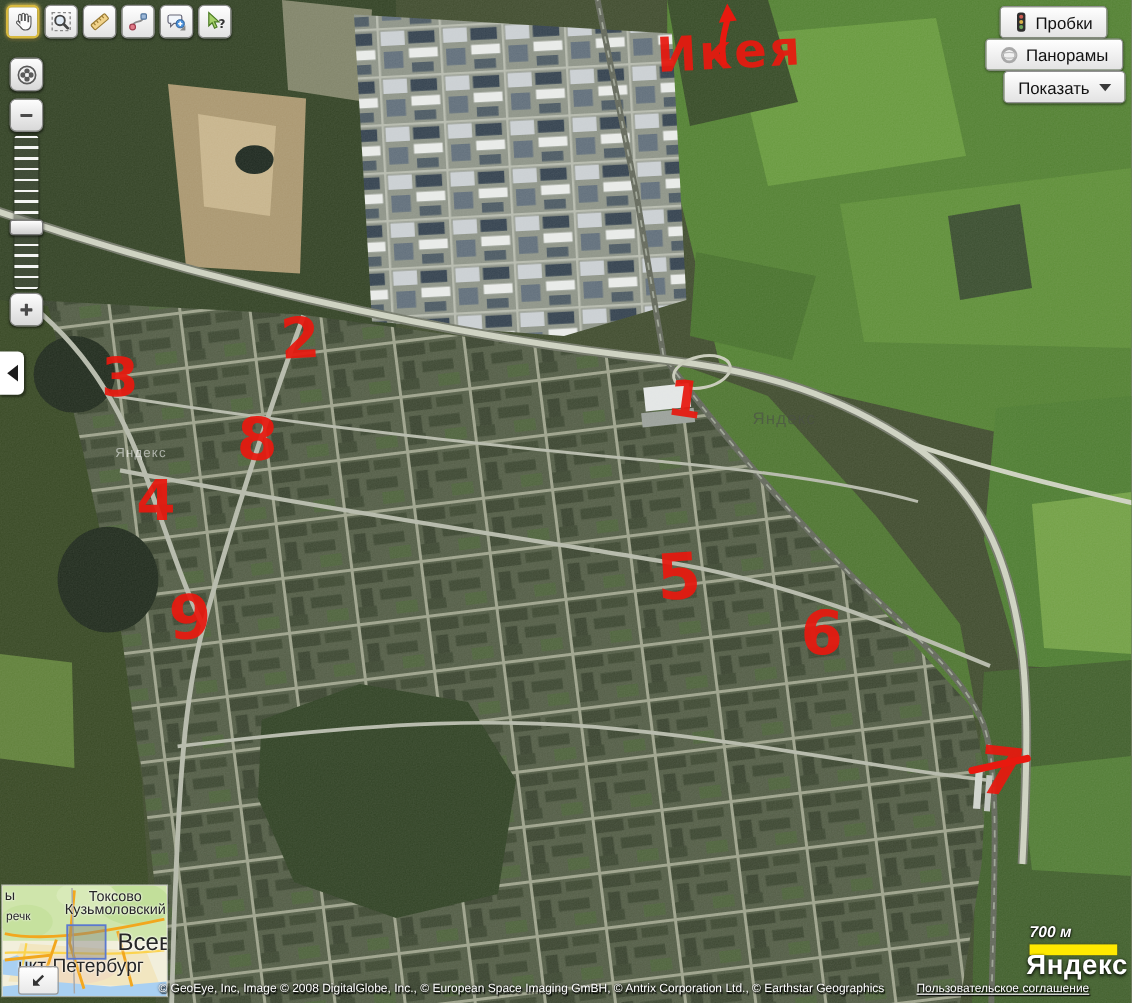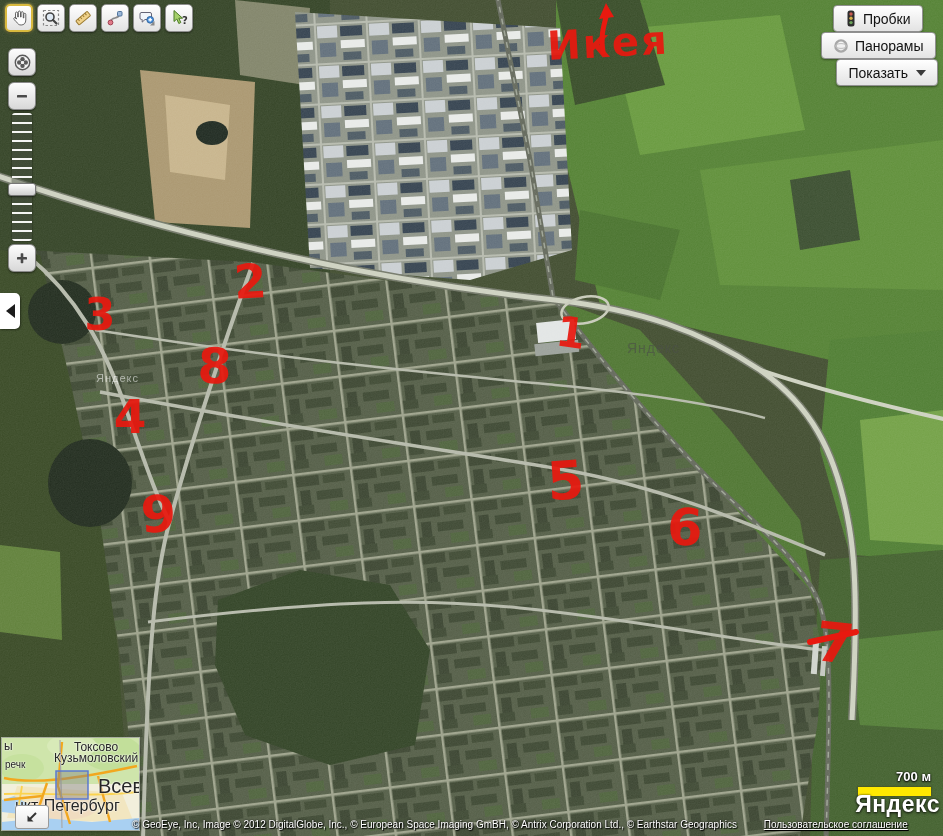--- a/index.html
+++ b/index.html
@@ -49,21 +49,21 @@
 
   
   #minimap{position:absolute;left:2px;top:738px;width:137px;height:92px;overflow:hidden;
     box-shadow:0 0 0 1px rgba(255,255,255,.55),1px 1px 3px rgba(0,0,0,.4);cursor:pointer;background:#f2efdc;}
   #minimap-labels{position:absolute;left:0;top:0;width:100%;height:100%;pointer-events:none;}
   .mm-label{position:absolute;color:#262626;white-space:nowrap;text-shadow:0 0 2px rgba(255,255,255,.9),0 0 2px rgba(255,255,255,.9);}
   #mm-collapse{position:absolute;left:13px;top:67px;width:34px;height:24px;background:linear-gradient(#ffffff,#e8e8e8);
     border:1px solid #9a9a9a;border-radius:3px;display:flex;align-items:center;justify-content:center;cursor:pointer;padding:0;}
 
   
-  #scalebox{position:absolute;right:12px;top:769px;text-align:right;pointer-events:none;}
+  #scalebox{position:absolute;right:12px;top:769px;text-align:left;pointer-events:none;font-style:italic;}
   #scale-label{color:#fff;font-size:13px;font-weight:bold;text-shadow:0 1px 2px #000,0 0 2px #000;margin-bottom:3px;}
   #scale-bar{width:73px;height:9px;background:#ffe900;box-shadow:0 0 1px 1px rgba(70,70,20,.35);margin-left:auto;}
   #ylogo{position:absolute;right:3px;top:791px;color:#fff;font-size:23px;font-weight:bold;
     text-shadow:0 1px 3px rgba(0,0,0,.85),0 0 2px rgba(0,0,0,.6);cursor:pointer;letter-spacing:0.5px;}
   #attribution{position:absolute;left:132px;top:819px;font-size:10px;color:#fff;white-space:nowrap;
     text-shadow:0 0 2px #000,1px 1px 1px #000;}
   #attribution a{color:#fff;text-decoration:underline;cursor:pointer;padding-left:24px;}
 </style>
 </head>
 <body>
@@ -346,17 +346,17 @@
     </button>
   </div>
 
   <div id="scalebox">
     <div id="scale-label">700 м</div>
     <div id="scale-bar"></div>
   </div>
 
   <div id="ylogo">Яндекс</div>
 
-  <div id="attribution"><span>© GeoEye, Inc, Image © 2012 DigitalGlobe, Inc., © European Space Imaging GmBH, © Antrix Corporation Ltd., © Earthstar Geographics</span>
+  <div id="attribution"><span>© GeoEye, Inc, Image © 2008 DigitalGlobe, Inc., © European Space Imaging GmBH, © Antrix Corporation Ltd., © Earthstar Geographics</span>
     <a>Пользовательское соглашение</a>
   </div>
 
 </div>
 
 </body></html>

